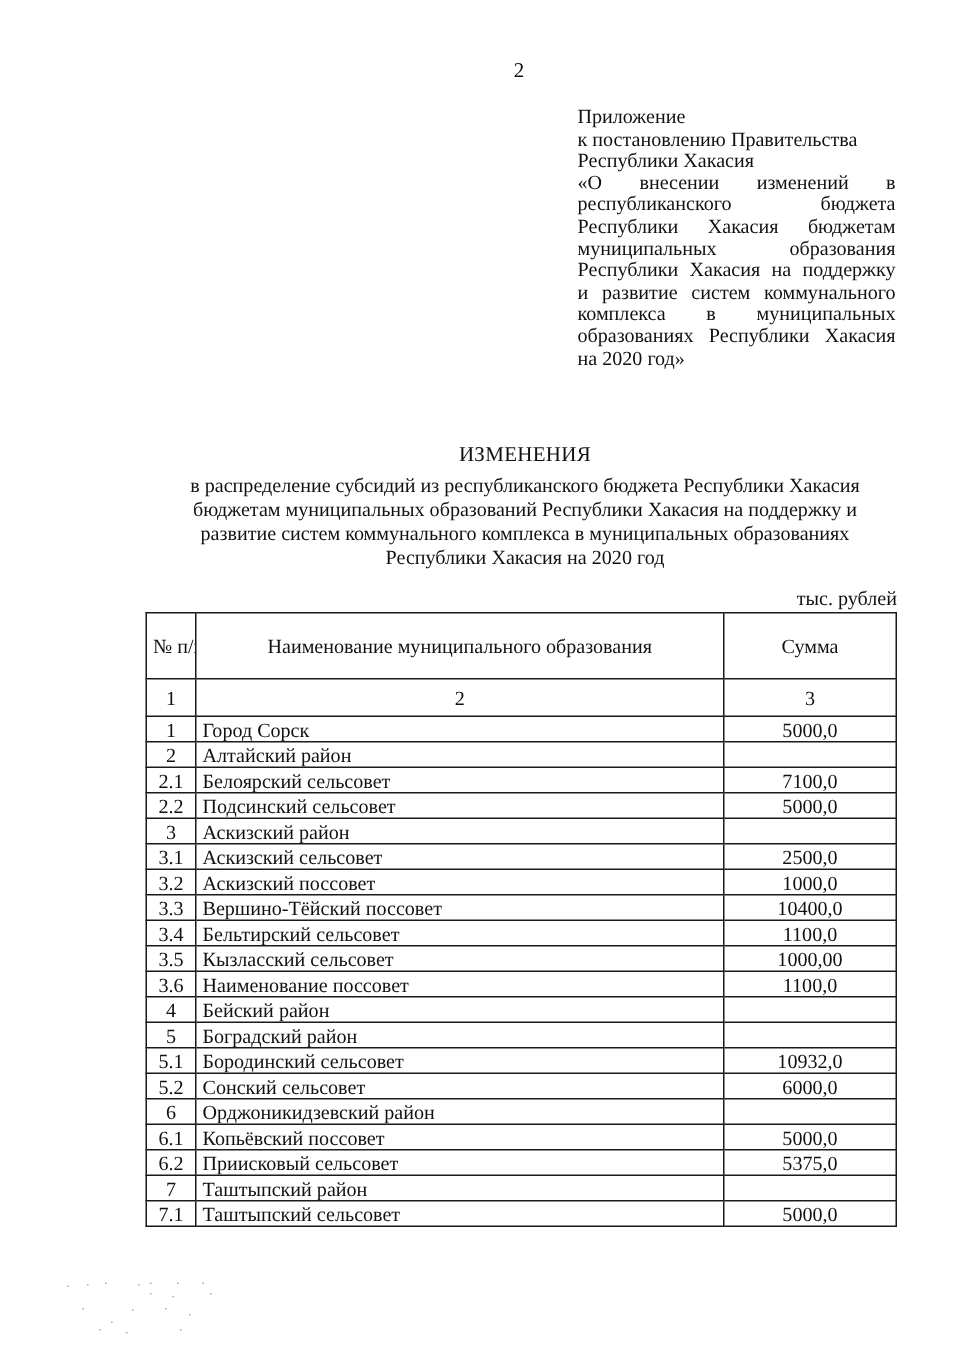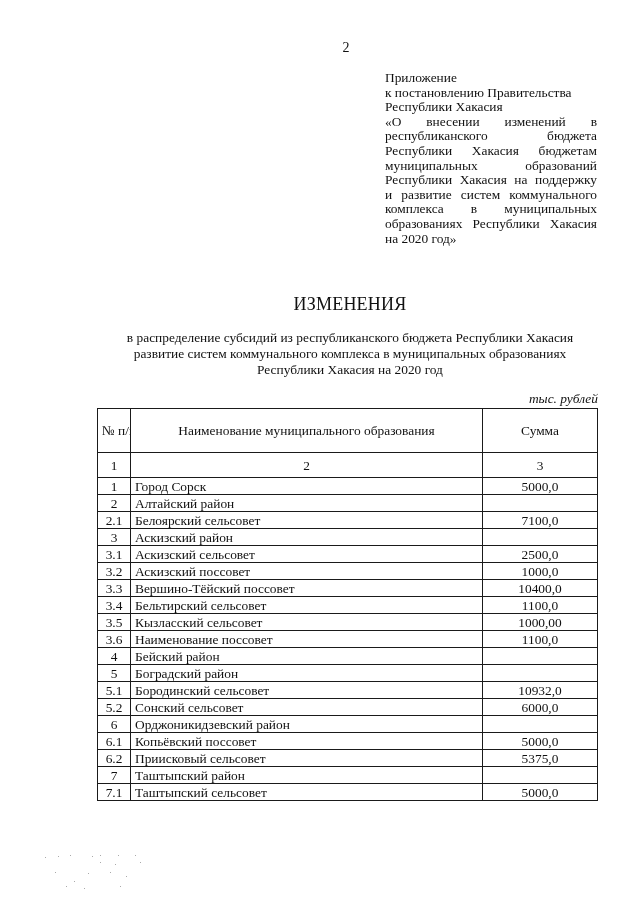--- a/index.html
+++ b/index.html
@@ -15,24 +15,24 @@
   .appendix {
     position: absolute; left: 385px; top: 71px; width: 212px;
     font-size: 13.4px; line-height: 14.6px;
   }
   .appendix .ln { display: block; white-space: nowrap; }
   .appendix .just { display: block; text-align: justify; text-align-last: justify; white-space: nowrap; }
   .title-block {
     position: absolute; left: 100px; width: 500px; top: 296px;
     text-align: center; font-size: 13.4px; line-height: 16px;
   }
-  .title-block .heading { display: block; font-size: 18px; letter-spacing: 0.2px; margin-bottom: 18px; }
+  .title-block .heading { display: block; font-size: 14px; letter-spacing: 0.2px; margin-bottom: 4px; }
   .title-block .ln { display: block; white-space: nowrap; }
   .units {
-    position: absolute; right: 42px; top: 391px; font-size: 13.4px; font-style: italic;
+    position: absolute; right: 42px; top: 391px; font-size: 13.4px;
   }
   table.grid {
     position: absolute; left: 97px; top: 408px; width: 500px;
     border-collapse: collapse; font-size: 13.4px; table-layout: fixed;
   }
   table.grid td, table.grid th {
     border: 1px solid #1a1a1a; padding: 0 4px; font-weight: normal;
     height: 16px; line-height: 15px; white-space: nowrap; overflow: hidden;
   }
   table.grid th { height: 43px; line-height: 15px; }
@@ -50,31 +50,32 @@
 
 <div class="page-number">2</div>
 
 <div class="appendix">
   <span class="ln">Приложение</span>
   <span class="ln">к постановлению Правительства</span>
   <span class="ln">Республики Хакасия</span>
   <span class="just">«О внесении изменений в</span>
   <span class="just">республиканского бюджета</span>
   <span class="just">Республики Хакасия бюджетам</span>
-  <span class="just">муниципальных образований</span>
+  <span class="just">муниципальных образования</span>
   <span class="just">Республики Хакасия на поддержку</span>
   <span class="just">и развитие систем коммунального</span>
   <span class="just">комплекса в муниципальных</span>
   <span class="just">образованиях Республики Хакасия</span>
   <span class="ln">на 2020 год»</span>
 </div>
 
 <div class="title-block">
   <span class="heading">ИЗМЕНЕНИЯ</span>
   <span class="ln">в распределение субсидий из республиканского бюджета Республики Хакасия</span>
+  <span class="ln">бюджетам муниципальных образований Республики Хакасия на поддержку и</span>
   <span class="ln">развитие систем коммунального комплекса в муниципальных образованиях</span>
   <span class="ln">Республики Хакасия на 2020 год</span>
 </div>
 
 <div class="units">тыс. рублей</div>
 
 <table class="grid">
   <colgroup>
       <col class="c1">
       <col class="c2">
@@ -102,20 +103,25 @@
         <td class="num">2</td>
         <td>Алтайский район</td>
         <td class="amt"></td>
       </tr>
       <tr>
         <td class="num">2.1</td>
         <td>Белоярский сельсовет</td>
         <td class="amt">7100,0</td>
       </tr>
       <tr>
+        <td class="num">2.2</td>
+        <td>Подсинский сельсовет</td>
+        <td class="amt">5000,0</td>
+      </tr>
+      <tr>
         <td class="num">3</td>
         <td>Аскизский район</td>
         <td class="amt"></td>
       </tr>
       <tr>
         <td class="num">3.1</td>
         <td>Аскизский сельсовет</td>
         <td class="amt">2500,0</td>
       </tr>
       <tr>

